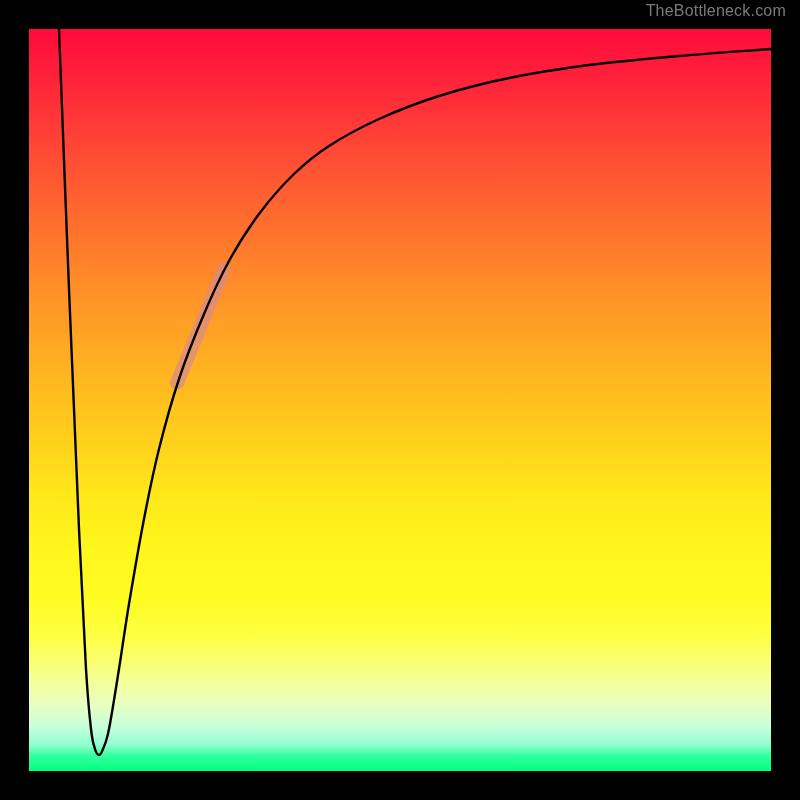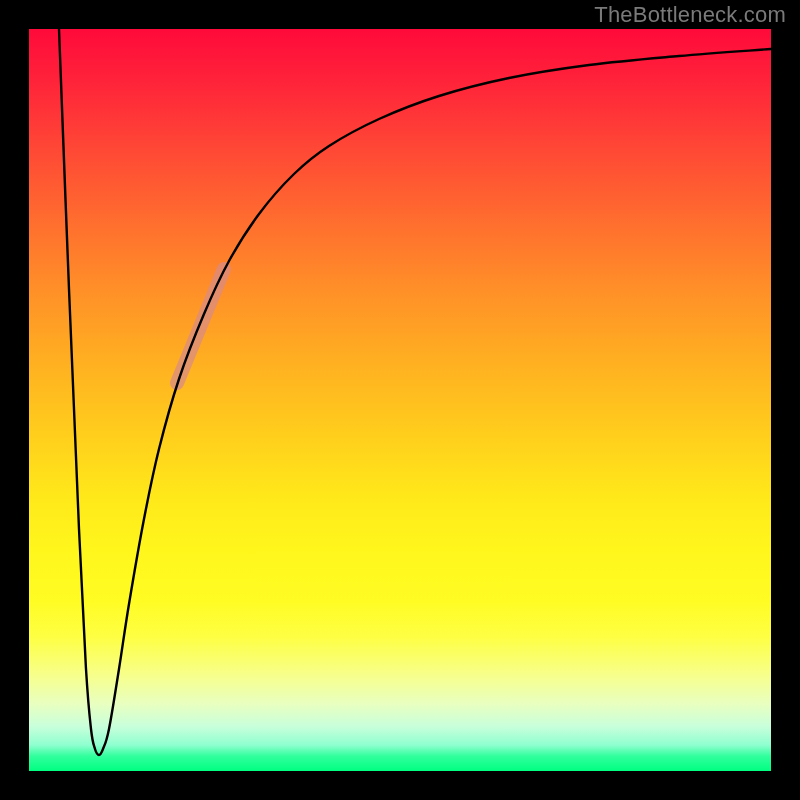--- a/index.html
+++ b/index.html
@@ -15,21 +15,21 @@
     position: relative;
     width: 800px;
     height: 800px;
     background: #000;
   }
   .watermark {
     position: absolute;
     top: 2px;
     right: 14px;
     color: #7a7a7a;
-    font-size: 22px;
+    font-size: 16px;
     font-weight: 500;
     letter-spacing: 0.2px;
     z-index: 10;
   }
   .plot {
     position: absolute;
     left: 29px;
     top: 29px;
     width: 742px;
     height: 742px;

